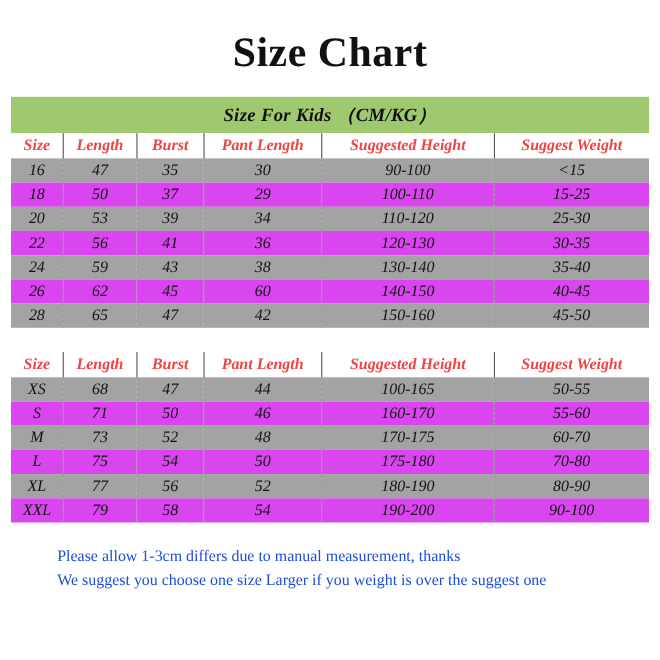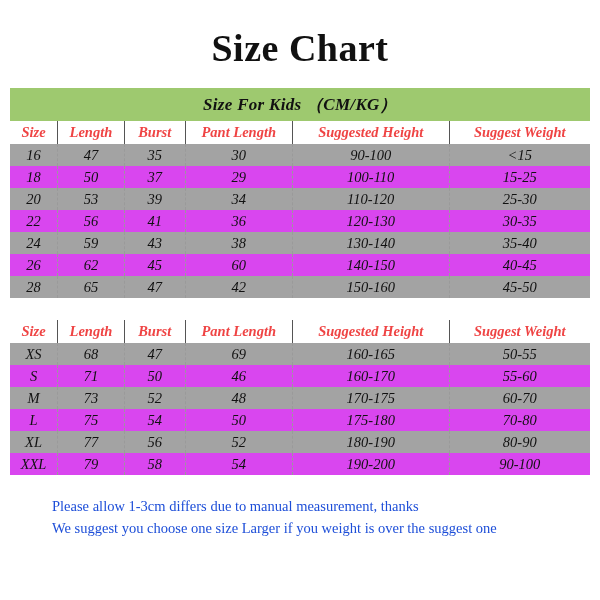--- a/index.html
+++ b/index.html
@@ -201,22 +201,22 @@
         <td>Length</td>
         <td>Burst</td>
         <td>Pant Length</td>
         <td>Suggested Height</td>
         <td>Suggest Weight</td>
       </tr>
       <tr class="data shade">
         <td>XS</td>
         <td>68</td>
         <td>47</td>
-        <td>69</td>
-        <td>160-165</td>
+        <td>44</td>
+        <td>100-165</td>
         <td>50-55</td>
       </tr>
       <tr class="data plain">
         <td>S</td>
         <td>71</td>
         <td>50</td>
         <td>46</td>
         <td>160-170</td>
         <td>55-60</td>
       </tr>

